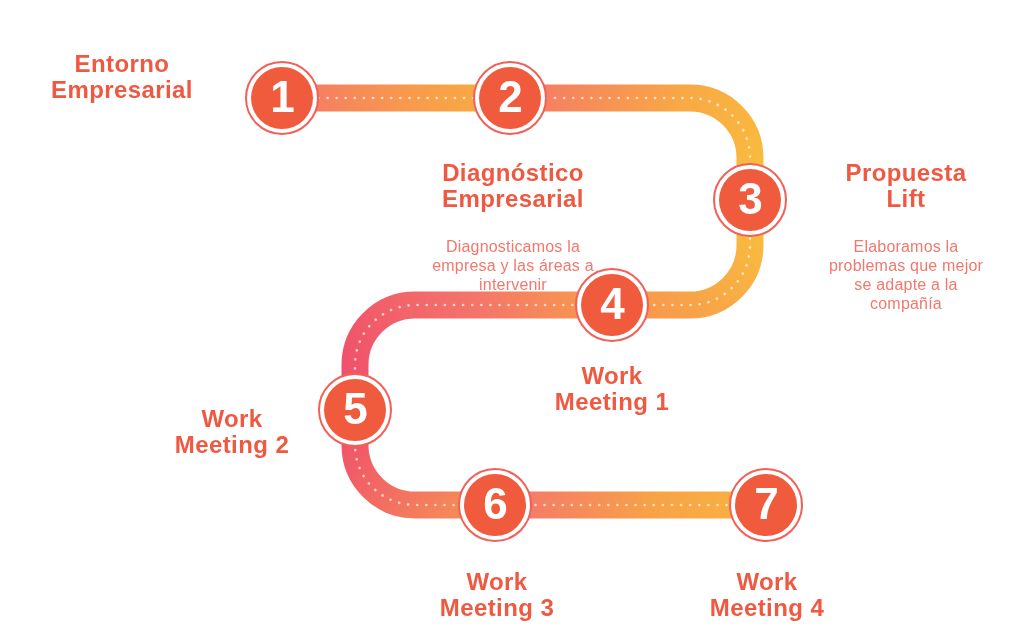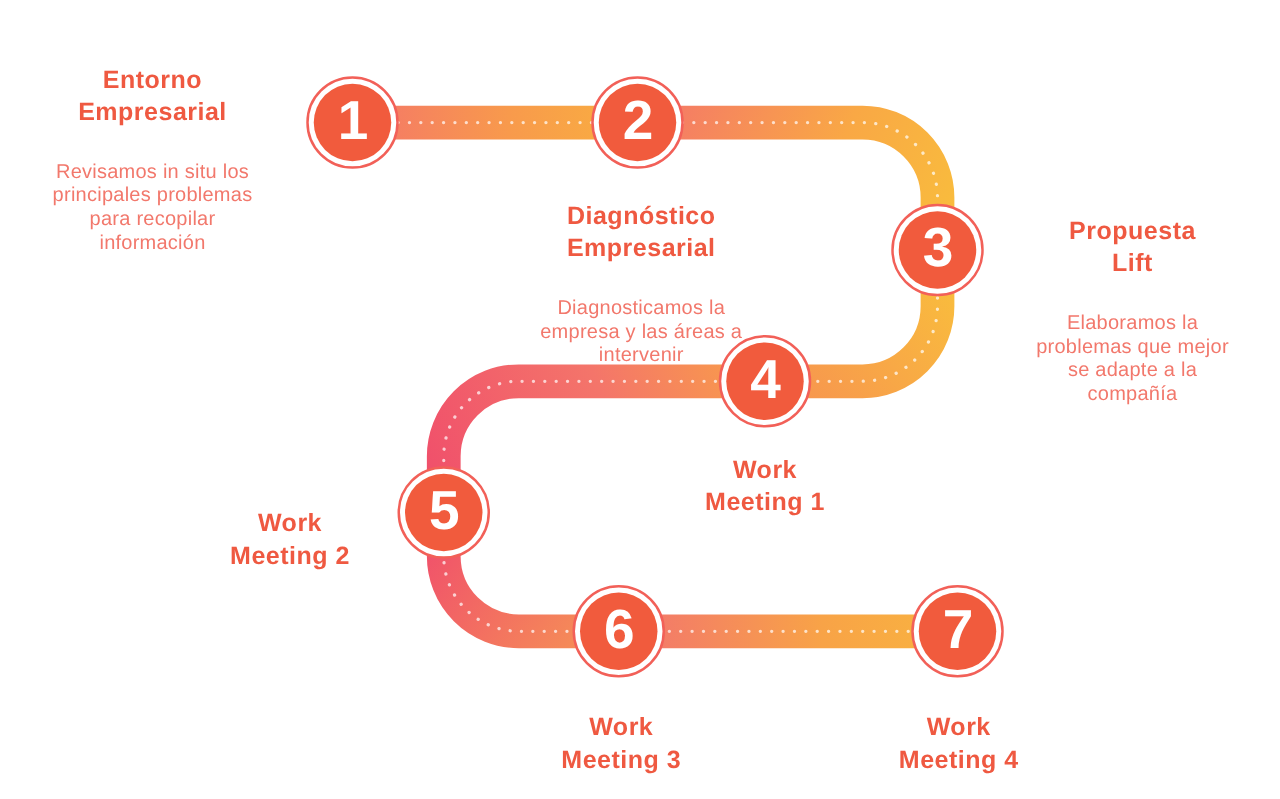--- a/index.html
+++ b/index.html
@@ -57,37 +57,37 @@
   .pos-c7 { left: 729px; top: 468px; }
   
   .label {
     position: absolute;
     text-align: center;
     white-space: pre-line;
   }
   .label-title {
     color: #ef5941;
     font-weight: 700;
-    font-size: 20px;
+    font-size: 24px;
     line-height: 26px;
     letter-spacing: 0.4px;
     white-space: pre-line;
   }
   .label-desc {
     margin-top: 7px;
     color: #f2786c;
     font-size: 16px;
     line-height: 19px;
     letter-spacing: 0.2px;
     white-space: pre-line;
   }
   .label-desc:empty { display: none; }
   .pos-l1 { left: 16px;  top: 33px;  width: 212px; }
   .pos-l2 { left: 402px; top: 142px; width: 222px; }
-  .pos-l3 { left: 801px; top: 154px; width: 210px; }
+  .pos-l3 { left: 801px; top: 142px; width: 210px; }
   .pos-l4 { left: 512px; top: 345px; width: 200px; }
   .pos-l5 { left: 132px; top: 388px; width: 200px; }
   .pos-l6 { left: 397px; top: 551px; width: 200px; }
   .pos-l7 { left: 667px; top: 551px; width: 200px; }
 </style>
 </head>
 <body>
 
 <div class="canvas">
 
@@ -165,24 +165,20 @@
   </div>
   <div class="circle pos-c7">
     <div class="circle-inner">
       <span class="circle-number">7</span>
     </div>
   </div>
 
   <div class="label pos-l1">
     <div class="label-title">Entorno
 Empresarial</div>
-    <div class="label-desc">Revisamos in situ los
-principales problemas
-para recopilar
-información</div>
   </div>
   <div class="label pos-l2">
     <div class="label-title">Diagnóstico
 Empresarial</div>
     <div class="label-desc">Diagnosticamos la
 empresa y las áreas a
 intervenir</div>
   </div>
   <div class="label pos-l3">
     <div class="label-title">Propuesta

